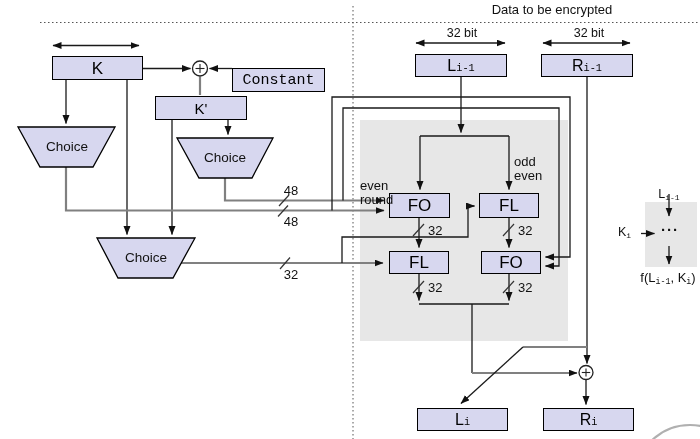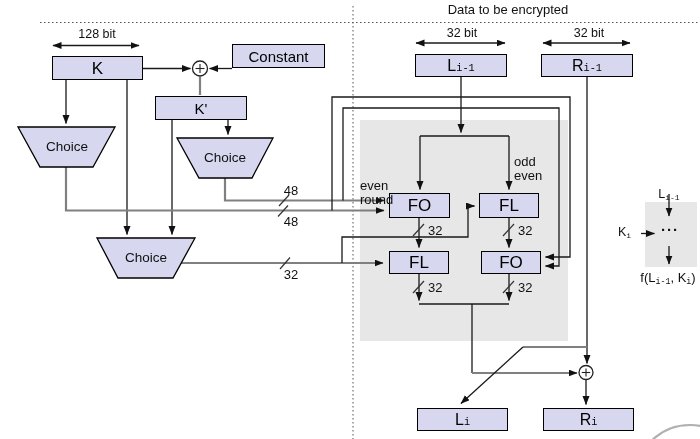--- a/index.html
+++ b/index.html
@@ -105,30 +105,29 @@
       <line x1="581.8" y1="372.5" x2="590.2" y2="372.5" stroke="#222" stroke-width="1.1"></line>
     </g>
 
     <line class="wire" x1="669" y1="194" x2="669" y2="216" marker-end="url(#ah)"></line>
     <line class="wire" x1="641" y1="233.5" x2="654.5" y2="233.5" marker-end="url(#ah)"></line>
     <line class="wire" x1="669" y1="246" x2="669" y2="264" marker-end="url(#ah)"></line>
 
     <circle cx="690" cy="480" r="55" fill="none" stroke="#b0b0b0" stroke-width="2.2"></circle>
   </svg>
 
-  <div class="lbl c t13" style="left:408px;top:3px;width:200px;">Data to be encrypted</div>
+  <div class="lbl c t13" style="left:452px;top:3px;width:200px;">Data to be encrypted</div>
 
-  <div class="lbl c t125" style="left:47px;top:28px;width:100px;">128 bit</div>
   <div class="lbl c t125" style="left:412px;top:27px;width:100px;">32 bit</div>
   <div class="lbl c t125" style="left:539px;top:27px;width:100px;">32 bit</div>
 
   <div class="box big" style="left:52px;top:56px;width:91px;height:24px;">
       <span>K</span>
     </div>
-  <div class="box mid" style="left:232px;top:44px;width:93px;height:24px;">
+  <div class="box mid" style="left:232px;top:68px;width:93px;height:24px;font-family:Liberation Mono, monospace;">
       <span>Constant</span>
     </div>
   <div class="box mid" style="left:155px;top:96px;width:92px;height:24px;">
       <span>K'</span>
     </div>
 
   <div class="lbl c choice-lbl" style="left:32px;top:140px;width:70px;">Choice</div>
   <div class="lbl c choice-lbl" style="left:190px;top:151px;width:70px;">Choice</div>
   <div class="lbl c choice-lbl" style="left:111px;top:251px;width:70px;">Choice</div>
 

